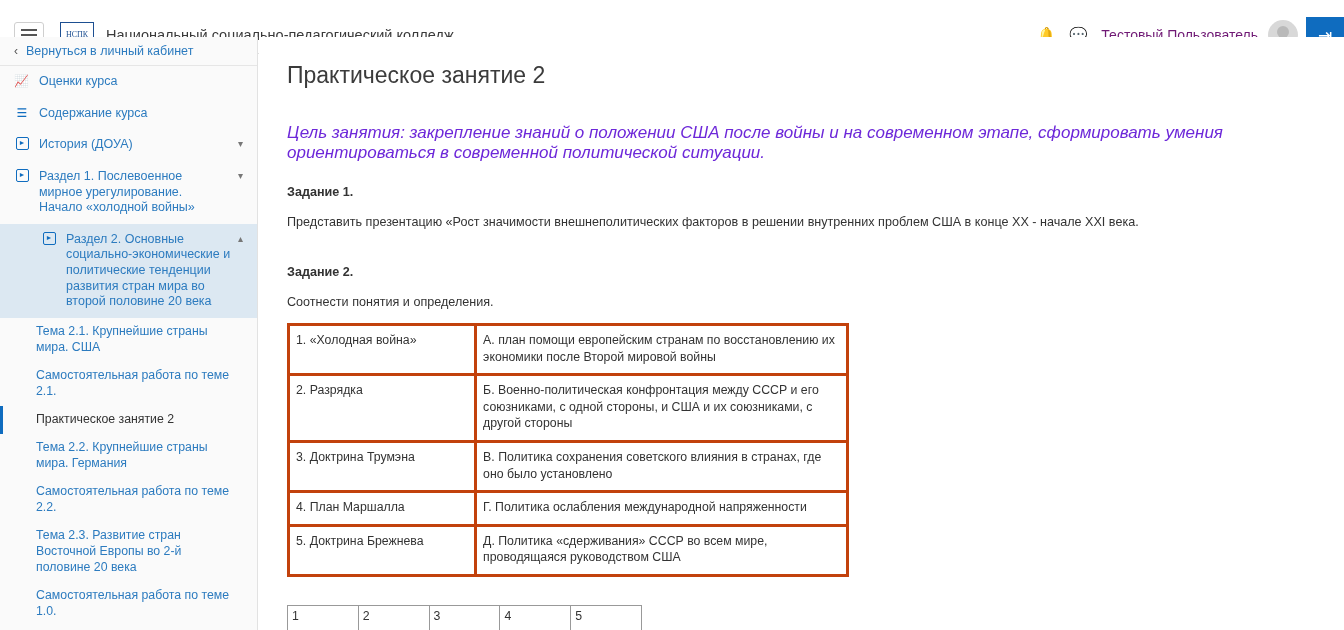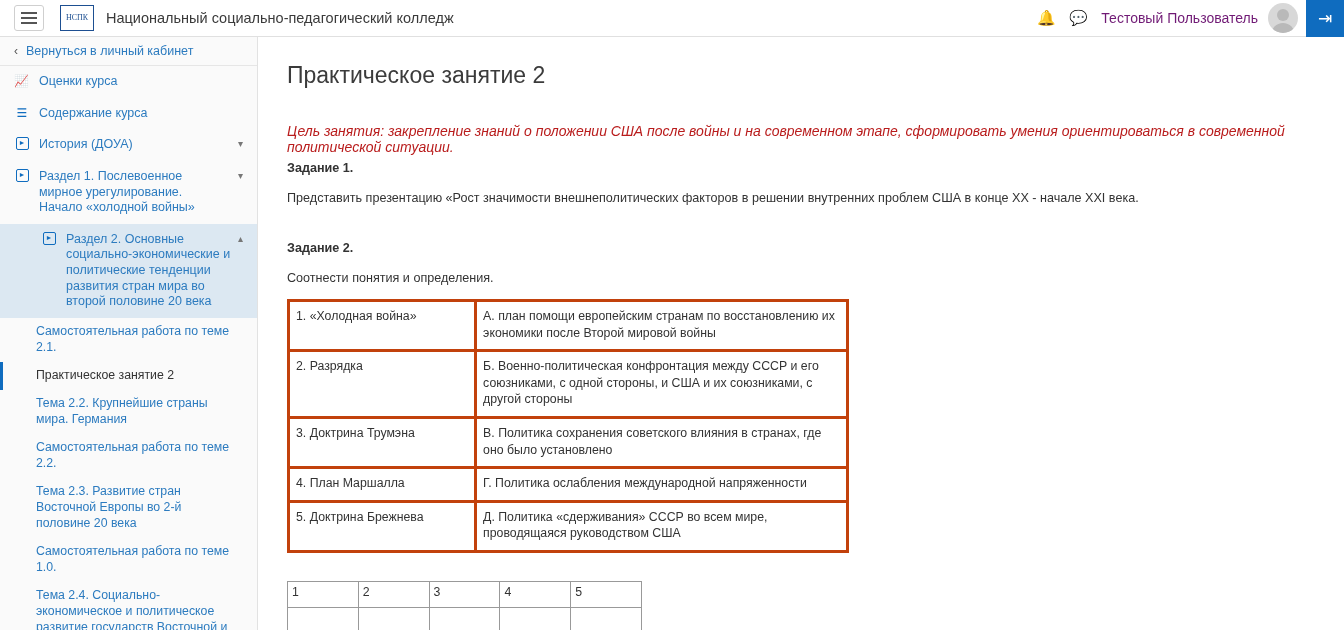--- a/index.html
+++ b/index.html
@@ -7,21 +7,21 @@
     margin: 0; padding: 0;
     width: 1344px; height: 630px;
     overflow: hidden;
     background: #ffffff;
     font-family: "Liberation Sans", sans-serif;
     color: #333333;
   }
 
   
   .topbar {
-    position: absolute; top: 0; left: 0;
+    position: absolute; top: 17px; left: 0;
     width: 1344px; height: 37px;
     background: #ffffff;
     border-bottom: 1px solid #e0e0e0;
     display: flex; align-items: center;
   }
   .burger {
     width: 30px; height: 26px;
     margin-left: 14px;
     border: 1px solid #cfcfcf;
     border-radius: 3px;
@@ -138,22 +138,22 @@
     position: absolute; top: 37px; left: 259px;
     width: 1085px; height: 593px;
     background: #fff; overflow: hidden;
     padding: 20px 34px 0 28px;
   }
   h1.page-title {
     font-size: 23px; font-weight: normal; color: #3b3b3b;
     margin: 5px 0 34px 0;
   }
   .goal {
-    font-size: 14px; font-style: italic; color: #b91c1c;
-    margin-bottom: 6px;
+    font-size: 17px; font-style: italic; color: #6d28d9;
+    margin-bottom: 22px;
   }
   .task-head {
     font-size: 12.6px; font-weight: bold; color: #333; margin-bottom: 16px;
   }
   .para { font-size: 12.6px; color: #333; margin-bottom: 36px; }
   .para.tight { margin-bottom: 14px; }
 
   table.match {
     border-collapse: collapse;
     width: 562px;
@@ -240,20 +240,21 @@
   </div>
 
   <div class="nav-item active">
     <span class="ico">
         <span class="sq-ico">►</span>
       </span>
     <span style="width:185px">Раздел 2. Основные социально-экономические и политические тенденции развития стран мира во второй половине 20 века</span>
     <span class="chev-r">▴</span>
   </div>
 
+  <div class="nav-sub">Тема 2.1. Крупнейшие страны мира. США</div>
   <div class="nav-sub">Самостоятельная работа по теме 2.1.</div>
   <div class="nav-sub current">Практическое занятие 2</div>
   <div class="nav-sub">Тема 2.2. Крупнейшие страны мира. Германия</div>
   <div class="nav-sub">Самостоятельная работа по теме 2.2.</div>
   <div class="nav-sub">Тема 2.3. Развитие стран Восточной Европы во 2-й половине 20 века</div>
   <div class="nav-sub">Самостоятельная работа по теме 1.0.</div>
   <div class="nav-sub">Тема 2.4. Социально-экономическое и политическое развитие государств Восточной и Южной Азии во второй половине 20 века. Япония</div>
 </div>
 
 <div class="main">

